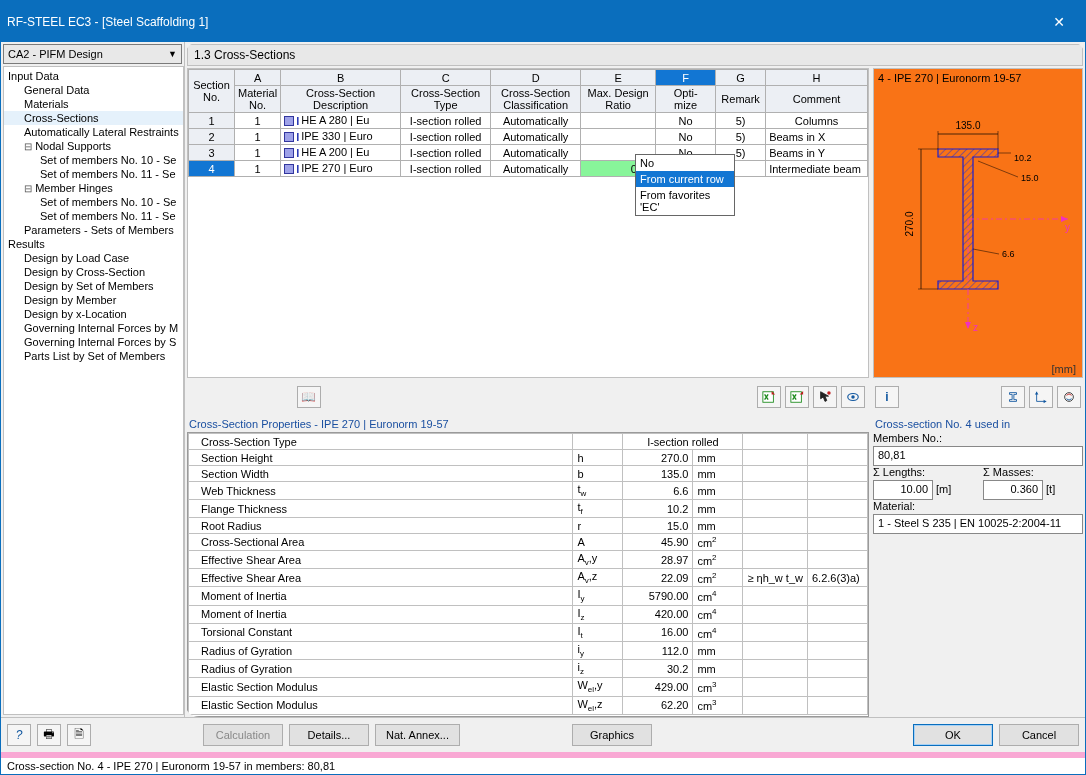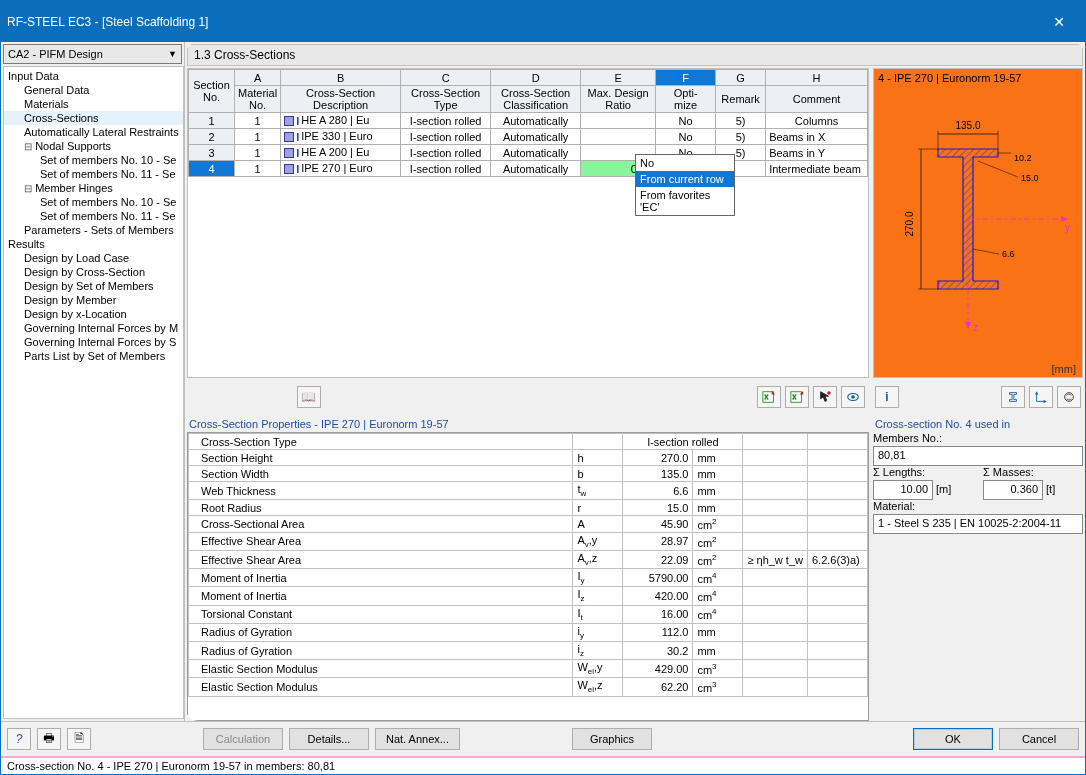--- a/index.html
+++ b/index.html
@@ -66,21 +66,21 @@
 .info-panel label { display: block; margin-bottom: 2px; }
 .info-panel .field { border: 1px solid #888; background: #fff; padding: 2px 4px; height: 20px; }
 .info-panel .inline { display: flex; gap: 10px; }
 .info-panel .inline .grp { flex: 1; }
 .info-panel .inline .field { text-align: right; width: 60px; display: inline-block; }
 .footer { border-top: 1px solid #c0c0c0; padding: 6px; display: flex; align-items: center; gap: 6px; background: #f0f0f0; }
 .footer .spacer { flex: 1; }
 .btn { border: 1px solid #adadad; background: #e1e1e1; padding: 4px 10px; min-width: 80px; text-align: center; cursor: pointer; font-size: 11px; }
 .btn.disabled { color: #888; }
 .btn.primary { border: 1px solid #0a6ebd; box-shadow: 0 0 0 1px #a6d1f5 inset; }
-.statusbar { padding: 2px 6px; font-size: 11px; background: #fff; border-top: 2px solid #f9a8d4; }
+.statusbar { padding: 2px 6px; font-size: 11px; background: #fff; border-top: 6px solid #f9a8d4; }
 sup { font-size: 8px; }
 sub { font-size: 8px; }
 </style>
 </head>
 <body>
 
 <div class="window">
   <div class="titlebar">
     <span class="title">RF-STEEL EC3 - [Steel Scaffolding 1]</span>
     <span class="close">✕</span>
@@ -330,20 +330,28 @@
                   </tr>
                   <tr>
                     <td class="lab">Web Thickness</td>
                     <td class="sym">t<sub>w</sub></td>
                     <td class="val">6.6</td>
                     <td class="unit">mm</td>
                     <td class="extra1"></td>
                     <td class="extra2"></td>
                   </tr>
                   <tr>
+                    <td class="lab">Flange Thickness</td>
+                    <td class="sym">t<sub>f</sub></td>
+                    <td class="val">10.2</td>
+                    <td class="unit">mm</td>
+                    <td class="extra1"></td>
+                    <td class="extra2"></td>
+                  </tr>
+                  <tr>
                     <td class="lab">Root Radius</td>
                     <td class="sym">r</td>
                     <td class="val">15.0</td>
                     <td class="unit">mm</td>
                     <td class="extra1"></td>
                     <td class="extra2"></td>
                   </tr>
                   <tr>
                     <td class="lab">Cross-Sectional Area</td>
                     <td class="sym">A</td>

